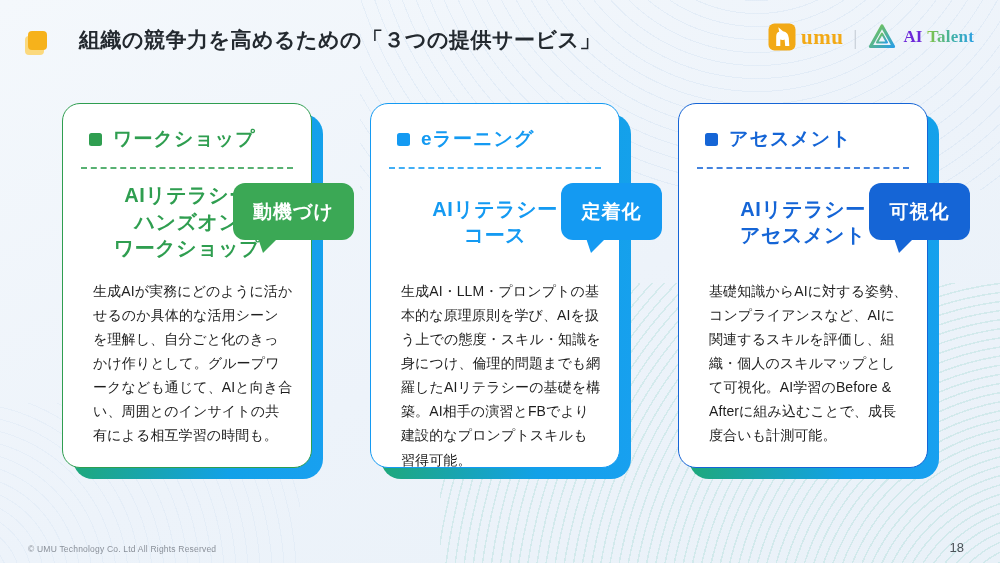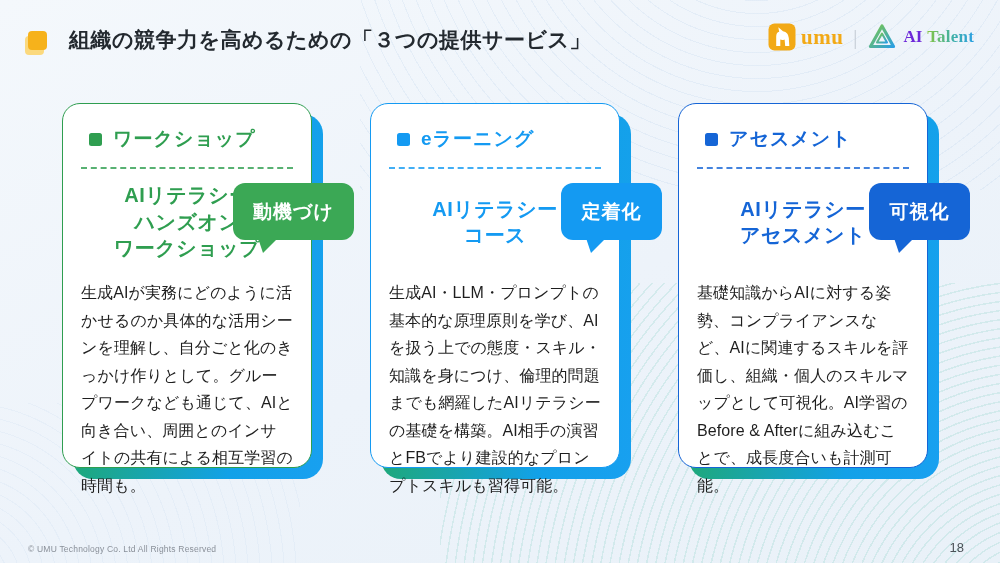--- a/index.html
+++ b/index.html
@@ -23,21 +23,21 @@
     opacity:.6; pointer-events:none;
   }
   .bg-waves-bl {
     position:absolute; bottom:0; left:0; width:300px; height:160px;
     background:repeating-radial-gradient(circle at -40px 180px,
       rgba(165,195,228,.22) 0 1px, transparent 1px 12px);
     opacity:.5; pointer-events:none;
   }
 
   
-  .slide-header { position:absolute; top:26px; left:28px; display:flex; align-items:center; gap:22px; z-index:5; }
+  .slide-header { position:absolute; top:26px; left:28px; display:flex; align-items:center; gap:32px; z-index:5; }
   .title-chip { position:relative; width:19px; height:19px; }
   .title-chip .chip-main {
     position:absolute; inset:0; background:#F6B21B; border-radius:4px; z-index:2;
   }
   .title-chip .chip-back {
     position:absolute; left:-3px; top:5px; width:19px; height:19px;
     background:#FBD97E; border-radius:4px; z-index:1;
   }
   .slide-title { font-size:21px; font-weight:bold; color:#23292f; letter-spacing:.5px; }
 
@@ -70,22 +70,22 @@
   .card-category { display:flex; align-items:center; gap:11px; padding-left:8px;
     color:var(--accent); font-size:19px; font-weight:bold; letter-spacing:1px; }
   .cat-bullet { width:13px; height:13px; background:var(--accent); border-radius:2.5px; flex:0 0 auto; }
   .card-divider { margin:15px 0 4px; border-top:2px dashed var(--accent); opacity:.8; }
   .card-title {
     min-height:98px; display:flex; align-items:center; justify-content:center;
     text-align:center; white-space:pre-line;
     color:var(--accent); font-size:20px; font-weight:bold; line-height:1.32; letter-spacing:.5px;
   }
   .card-body {
-    margin-top:8px; font-size:16px; line-height:1.72; color:#1e1e1e;
-    text-align:left; letter-spacing:.1px; font-weight:500;
+    margin-top:8px; font-size:14px; line-height:1.72; color:#1e1e1e;
+    text-align:left; letter-spacing:.1px; font-weight:500;margin-left:12px;
   }
   .card-badge {
     position:absolute; top:80px; right:-42px; min-width:101px; height:57px;
     background:var(--badge); border-radius:12px; z-index:6;
     display:flex; align-items:center; justify-content:center;
     color:#fff; font-size:19px; font-weight:bold; letter-spacing:1px; padding:0 20px;
   }
   .card-badge::after {
     content:""; position:absolute; bottom:-13px; left:25px;
     border-top:15px solid var(--badge);

